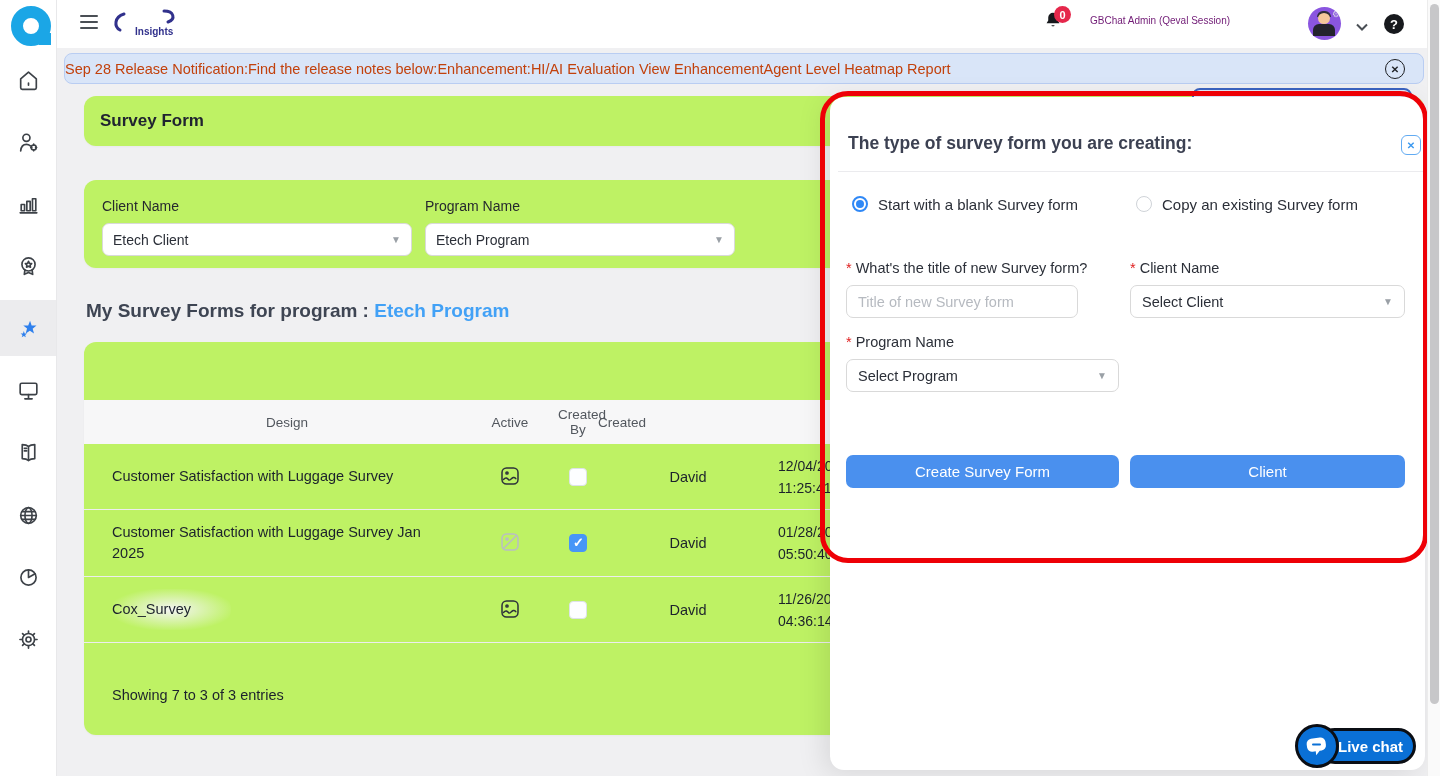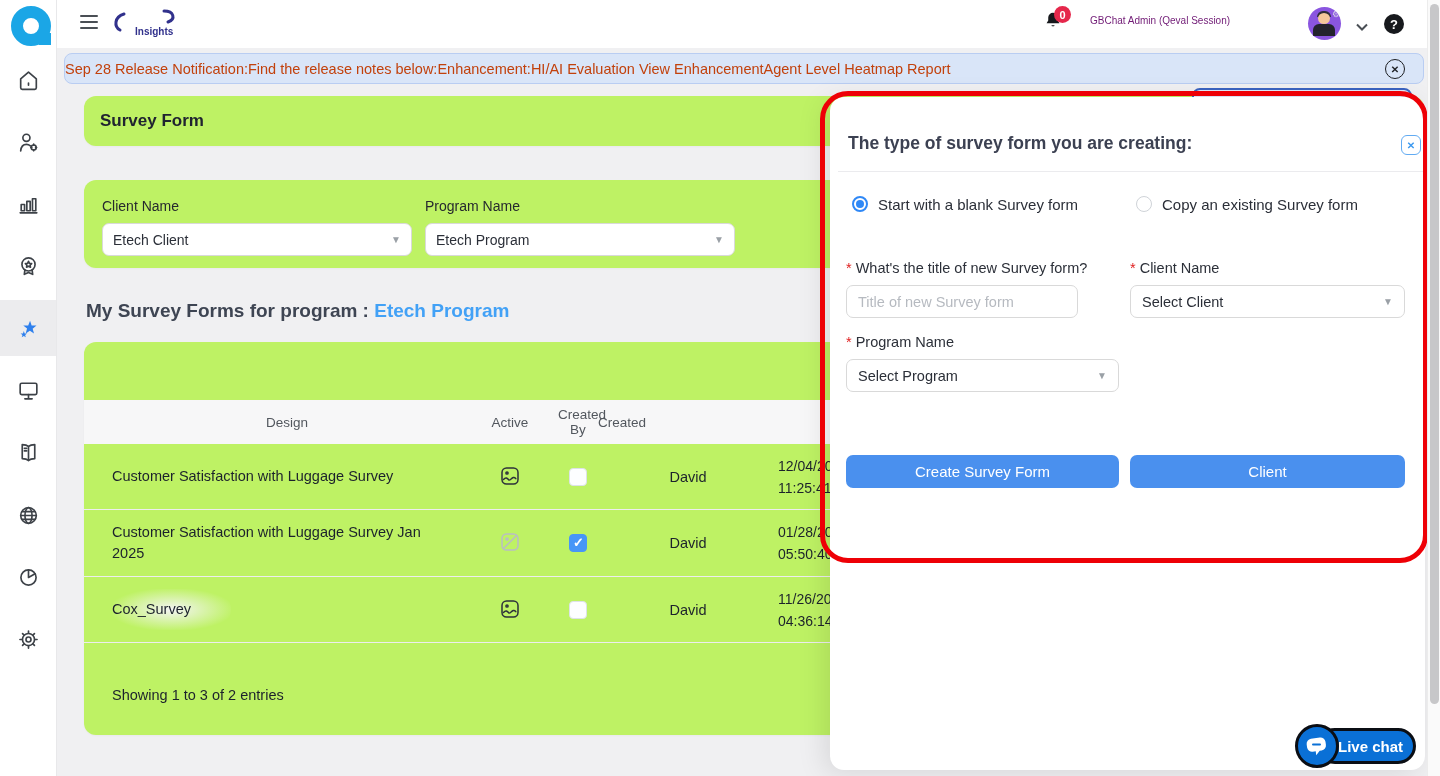--- a/index.html
+++ b/index.html
@@ -331,21 +331,21 @@
             <span class="checkbox"></span>
           </div>
         <div class="cell-center">David</div>
         <div class="created-cell">
           <div>11/26/202</div>
           <div>04:36:14</div>
         </div>
       </div>
 
     </div>
-    <div class="table-footer">Showing 1 to 3 of 2 entries</div>
+    <div class="table-footer">Showing 7 to 3 of 3 entries</div>
   </section>
 
   <div class="behind-button"></div>
 
   <aside class="modal">
     <div class="modal-header">
       <span class="modal-title">The type of survey form you are creating:</span>
       <span class="modal-close">✕</span>
     </div>
 

